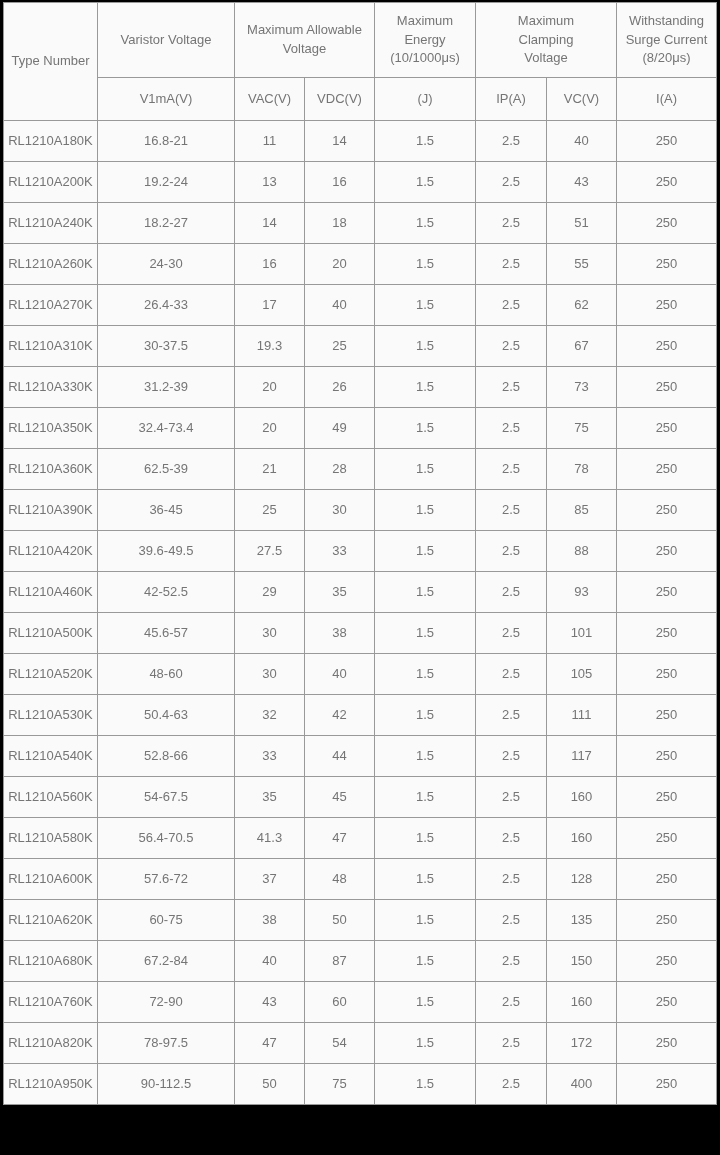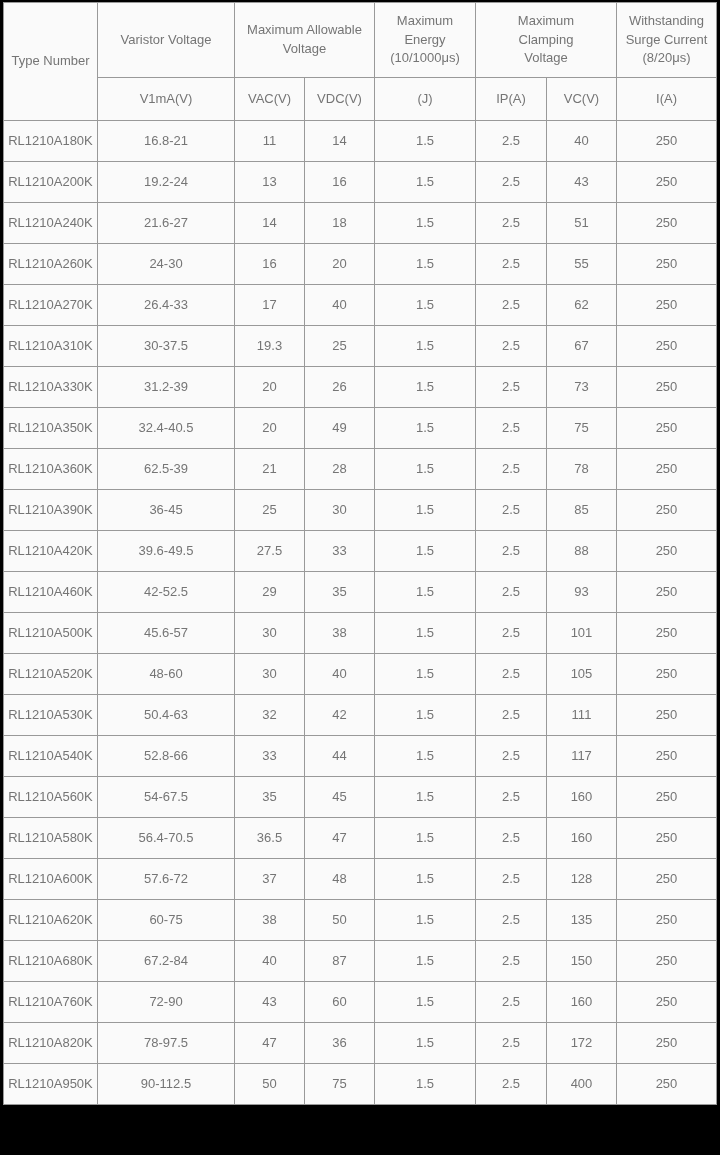--- a/index.html
+++ b/index.html
@@ -96,21 +96,21 @@
           <td>19.2-24</td>
           <td>13</td>
           <td>16</td>
           <td>1.5</td>
           <td>2.5</td>
           <td>43</td>
           <td>250</td>
         </tr>
         <tr>
           <td>RL1210A240K</td>
-          <td>21.6-27</td>
+          <td>18.2-27</td>
           <td>14</td>
           <td>18</td>
           <td>1.5</td>
           <td>2.5</td>
           <td>51</td>
           <td>250</td>
         </tr>
         <tr>
           <td>RL1210A260K</td>
           <td>24-30</td>
@@ -146,21 +146,21 @@
           <td>31.2-39</td>
           <td>20</td>
           <td>26</td>
           <td>1.5</td>
           <td>2.5</td>
           <td>73</td>
           <td>250</td>
         </tr>
         <tr>
           <td>RL1210A350K</td>
-          <td>32.4-40.5</td>
+          <td>32.4-73.4</td>
           <td>20</td>
           <td>49</td>
           <td>1.5</td>
           <td>2.5</td>
           <td>75</td>
           <td>250</td>
         </tr>
         <tr>
           <td>RL1210A360K</td>
           <td>62.5-39</td>
@@ -247,21 +247,21 @@
           <td>35</td>
           <td>45</td>
           <td>1.5</td>
           <td>2.5</td>
           <td>160</td>
           <td>250</td>
         </tr>
         <tr>
           <td>RL1210A580K</td>
           <td>56.4-70.5</td>
-          <td>36.5</td>
+          <td>41.3</td>
           <td>47</td>
           <td>1.5</td>
           <td>2.5</td>
           <td>160</td>
           <td>250</td>
         </tr>
         <tr>
           <td>RL1210A600K</td>
           <td>57.6-72</td>
           <td>37</td>
@@ -298,21 +298,21 @@
           <td>60</td>
           <td>1.5</td>
           <td>2.5</td>
           <td>160</td>
           <td>250</td>
         </tr>
         <tr>
           <td>RL1210A820K</td>
           <td>78-97.5</td>
           <td>47</td>
-          <td>36</td>
+          <td>54</td>
           <td>1.5</td>
           <td>2.5</td>
           <td>172</td>
           <td>250</td>
         </tr>
         <tr>
           <td>RL1210A950K</td>
           <td>90-112.5</td>
           <td>50</td>
           <td>75</td>

